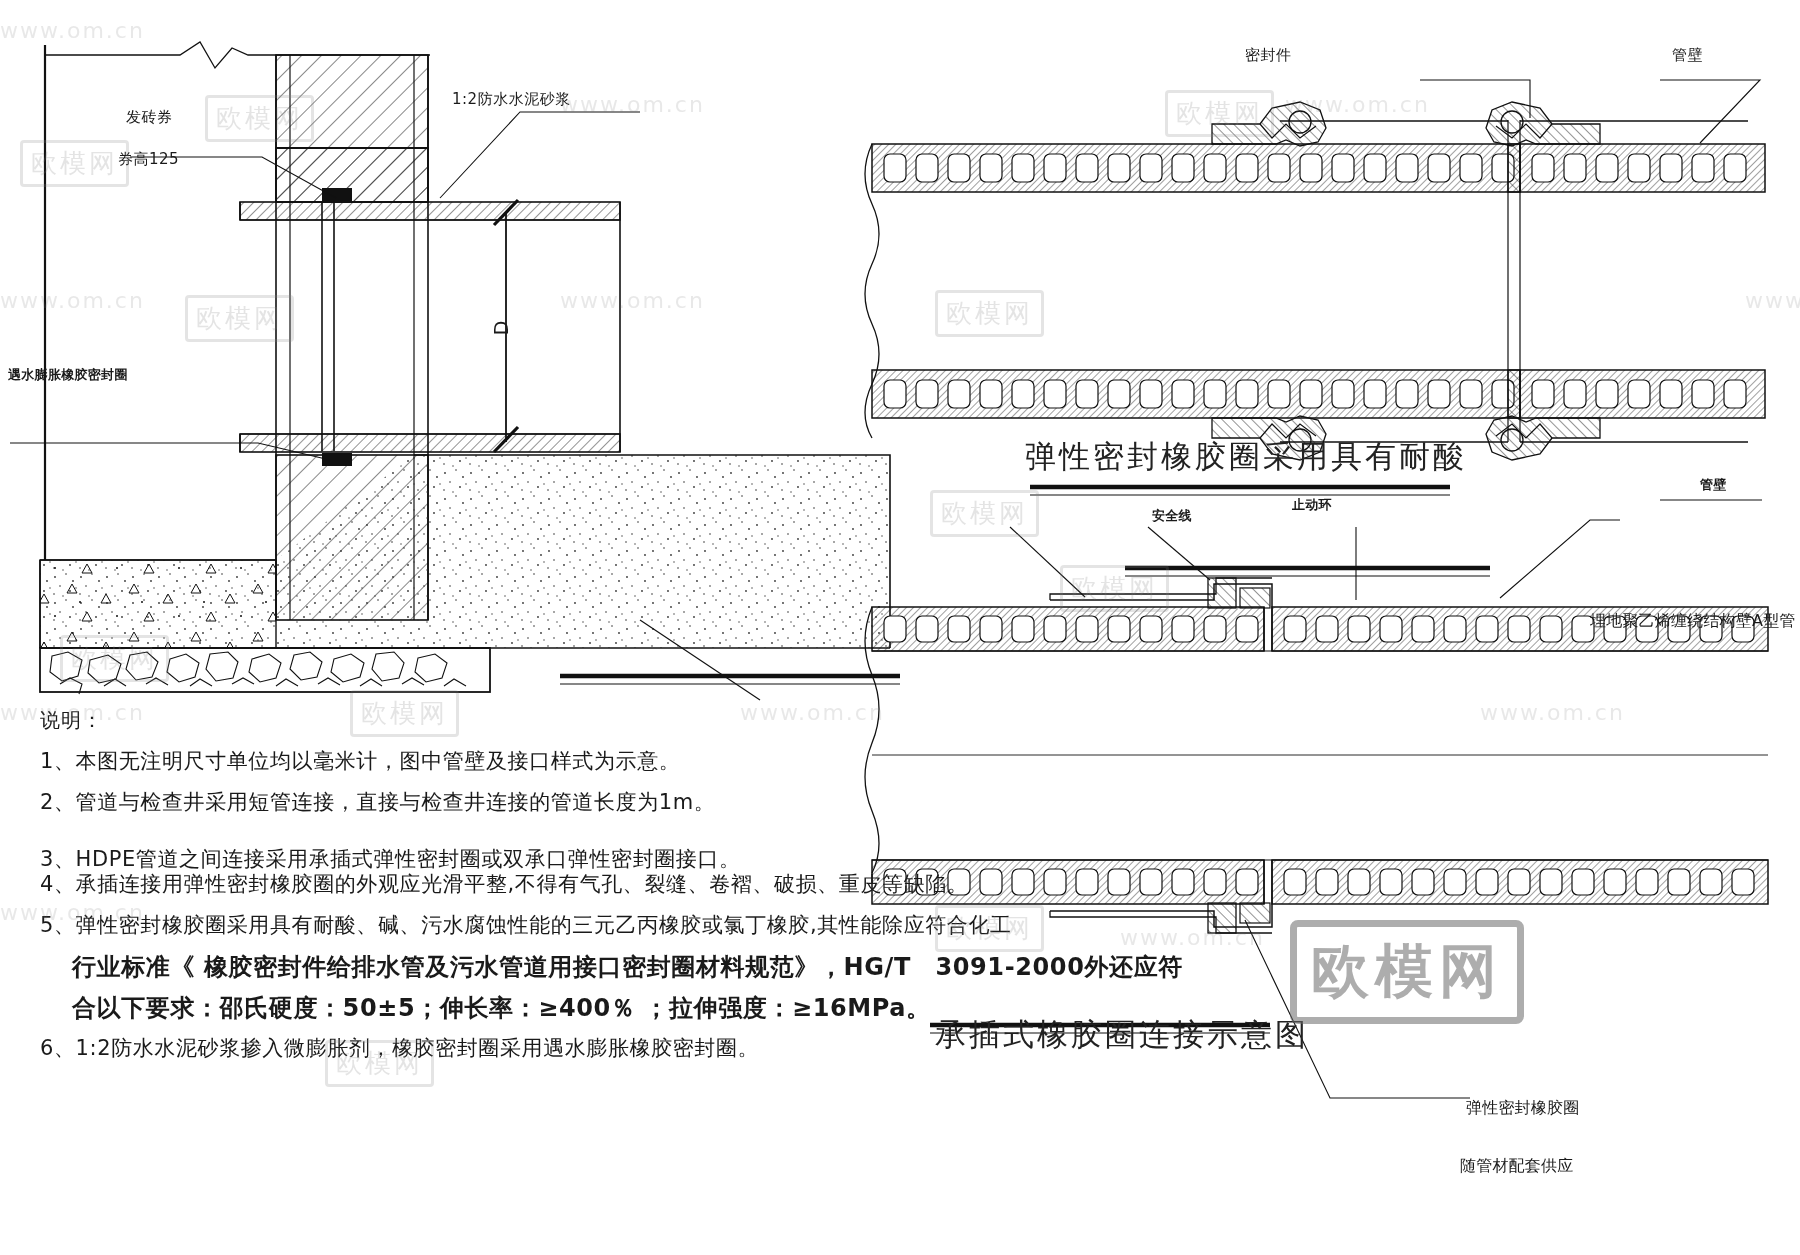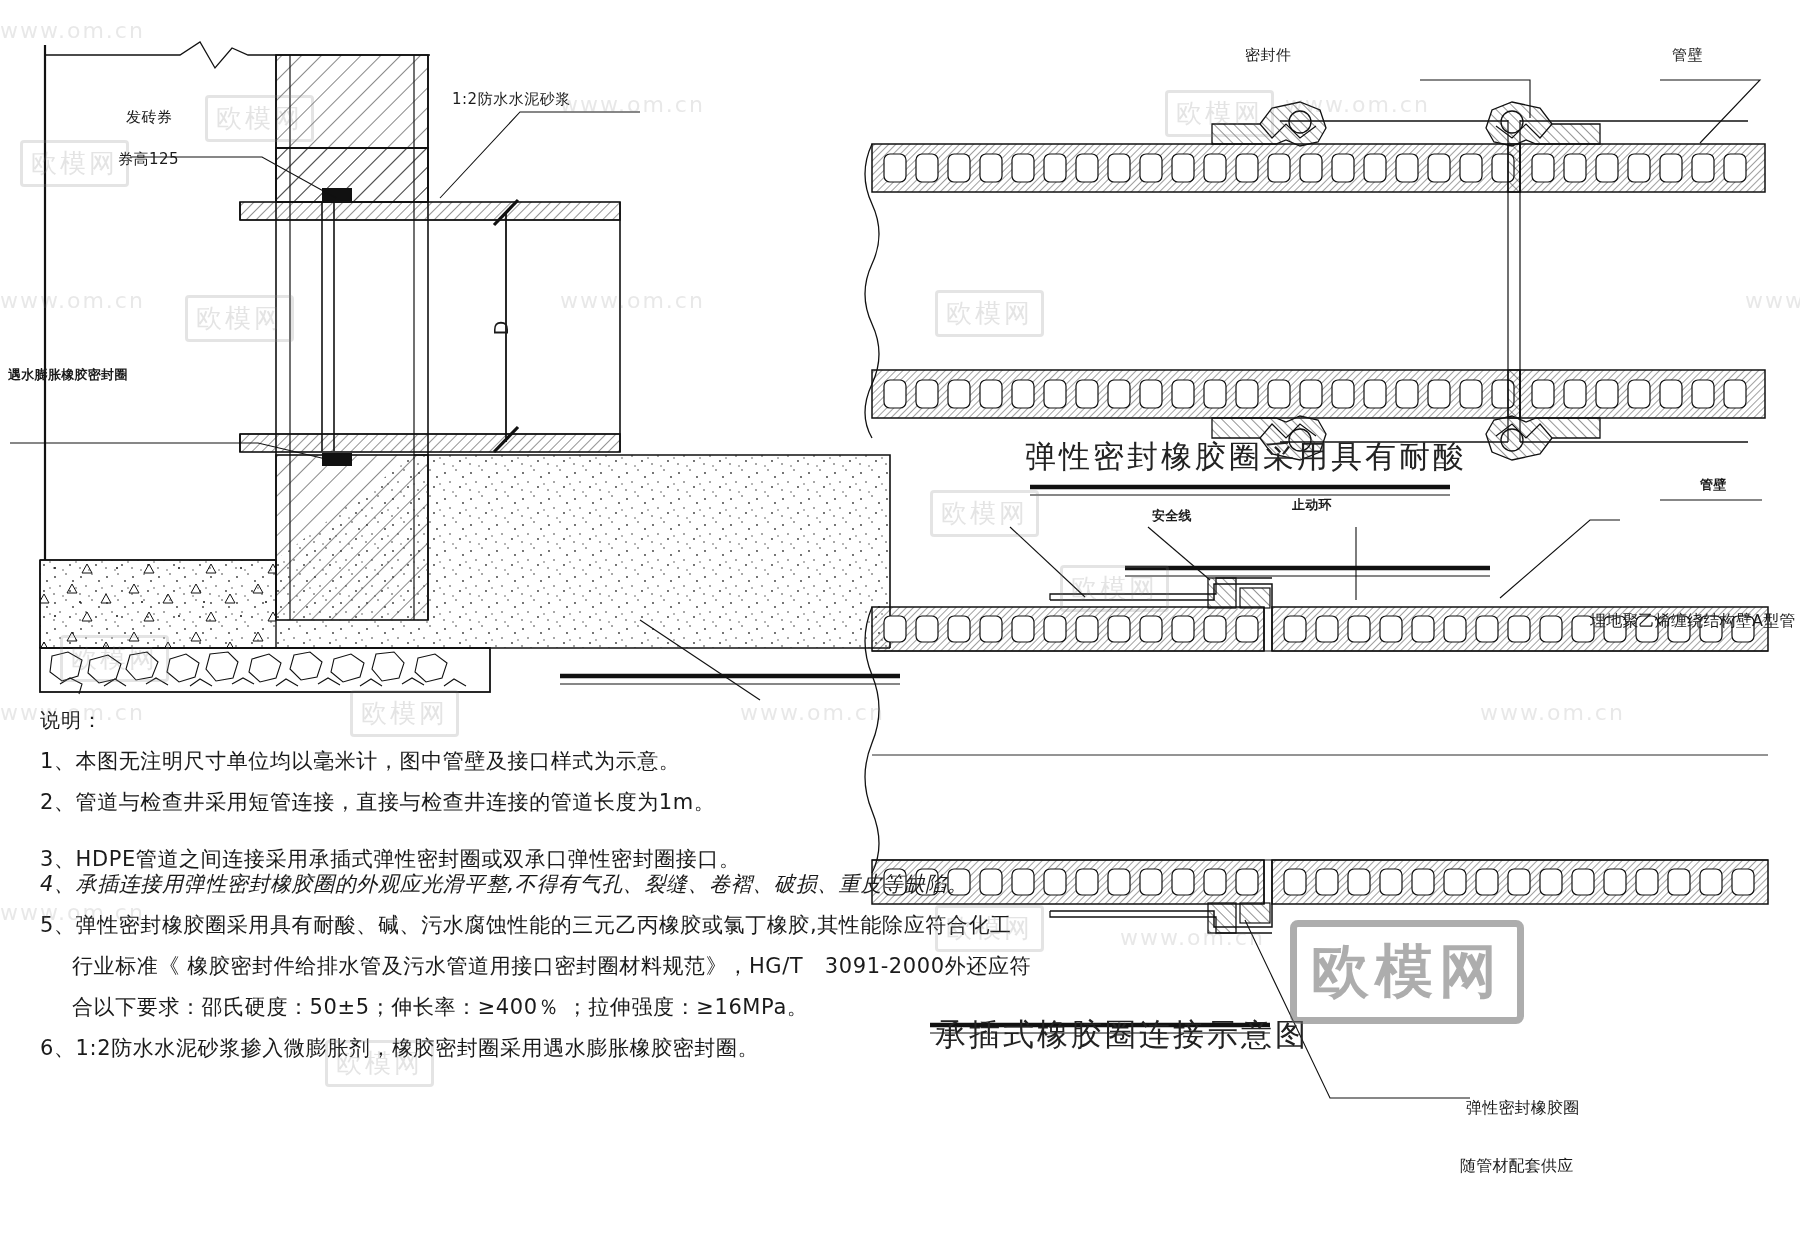--- a/index.html
+++ b/index.html
@@ -29,21 +29,21 @@
     font-family: "DejaVu Sans", "Liberation Sans", sans-serif;
     color: #1a1a1a;
     line-height: 1.05;
   }
   .lbl       { font-size: 15px; letter-spacing: .5px; }
   .lbl-sm    { font-size: 13px; letter-spacing: .3px; font-weight: bold; }
   .lbl-xs    { font-size: 16px; letter-spacing: .2px; }
   .title-cn  { font-size: 31px; letter-spacing: 3px; color: #222; }
   .note-h    { font-size: 20px; letter-spacing: 1px; }
   .note      { font-size: 21px; letter-spacing: .6px; }
-  .note-in   { font-size: 21px; letter-spacing: .6px; }
+  .note-in   { font-size: 24px; letter-spacing: .6px; font-weight: bold; }
   .dim-d     { font-size: 19px; transform: rotate(-90deg); transform-origin: center center; }
 
   
   .wm {
     position: absolute;
     color: rgba(120,120,120,0.17);
     font-size: 22px;
     letter-spacing: 2px;
     user-select: none;
     font-family: "DejaVu Sans", "Liberation Sans", sans-serif;
@@ -432,21 +432,21 @@
   <div class="txt lbl-xs" style="left:1590px; top:613px;">埋地聚乙烯缠绕结构壁A型管</div>
   <div class="txt lbl-xs" style="left:1466px; top:1100px;">弹性密封橡胶圈</div>
   <div class="txt lbl-xs" style="left:1460px; top:1158px;">随管材配套供应</div>
   <div class="txt title-cn" style="left:935px; top:1018px;">承插式橡胶圈连接示意图</div>
 
   <div class="txt note-h" style="left:40px; top:710px;text-align:right;">说明：</div>
 
   <div class="txt note" style="left:40px; top:750px;">1、本图无注明尺寸单位均以毫米计，图中管壁及接口样式为示意。</div>
   <div class="txt note" style="left:40px; top:791px;">2、管道与检查井采用短管连接，直接与检查井连接的管道长度为1m。</div>
   <div class="txt note" style="left:40px; top:832px;margin-top:16px;">3、HDPE管道之间连接采用承插式弹性密封圈或双承口弹性密封圈接口。</div>
-  <div class="txt note" style="left:40px; top:873px;font-style:italic;">4、承插连接用弹性密封橡胶圈的外观应光滑平整,不得有气孔、裂缝、卷褶、破损、重皮等缺陷。</div>
+  <div class="txt note" style="left:40px; top:873px;">4、承插连接用弹性密封橡胶圈的外观应光滑平整,不得有气孔、裂缝、卷褶、破损、重皮等缺陷。</div>
   <div class="txt note" style="left:40px; top:914px;">5、弹性密封橡胶圈采用具有耐酸、碱、污水腐蚀性能的三元乙丙橡胶或氯丁橡胶,其性能除应符合化工</div>
   <div class="txt note-in" style="left:72px; top:955px;">行业标准《 橡胶密封件给排水管及污水管道用接口密封圈材料规范》，HG/T　3091-2000外还应符</div>
   <div class="txt note-in" style="left:72px; top:996px;">合以下要求：邵氏硬度：50±5；伸长率：≥400％ ；拉伸强度：≥16MPa。</div>
   <div class="txt note" style="left:40px; top:1037px;">6、1:2防水水泥砂浆掺入微膨胀剂，橡胶密封圈采用遇水膨胀橡胶密封圈。</div>
 
   <div class="wm" style="left:0px;   top:18px;">www.om.cn</div>
   <div class="wm" style="left:560px; top:92px;">www.om.cn</div>
   <div class="wm" style="left:1285px;top:92px;">www.om.cn</div>
   <div class="wm" style="left:0px;   top:288px;">www.om.cn</div>
   <div class="wm" style="left:560px; top:288px;">www.om.cn</div>

